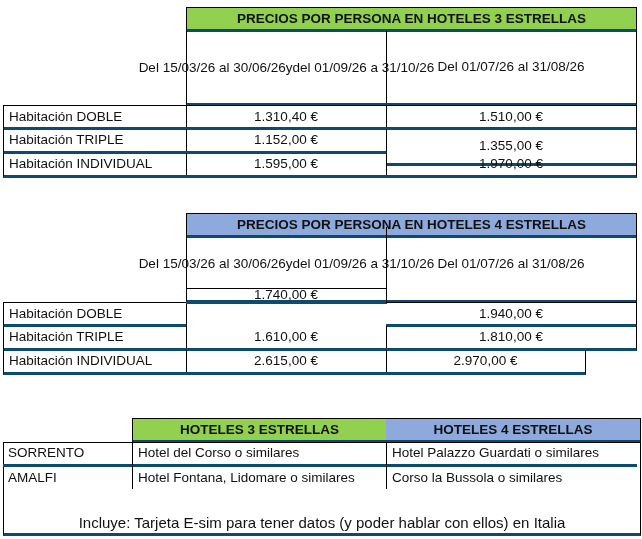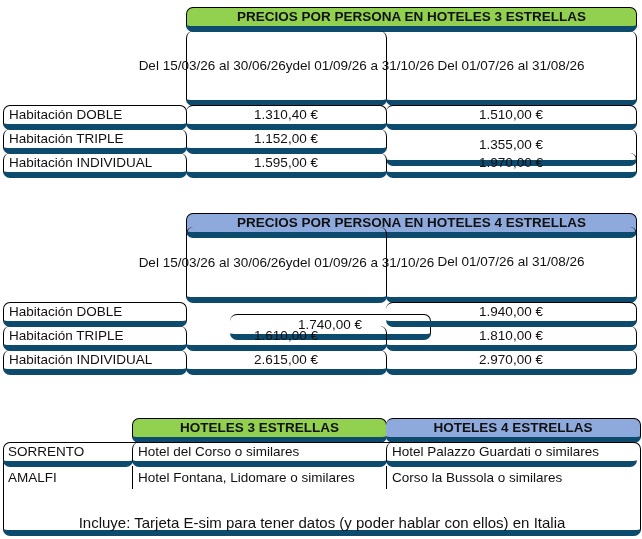--- a/index.html
+++ b/index.html
@@ -7,21 +7,21 @@
          font-family: "Liberation Sans", "DejaVu Sans", sans-serif; color: #111; }
   .abs { position: absolute; box-sizing: border-box; }
   .cell { position: absolute; box-sizing: border-box; display: flex; align-items: center;
           font-size: 13.5px; line-height: 16px; white-space: nowrap; }
   .center { justify-content: center; text-align: center; }
   .left { justify-content: flex-start; padding-left: 5px; }
   .hdr { font-weight: bold; font-size: 13.5px; justify-content: center; }
   .green { background: #92D050; }
   .blue { background: #8EA9DB; }
   .bt { border-top: 1px solid #000; }
-  .bb { border-bottom: 6px solid #0c4a6e; border-radius: 7px; }
+  .bb { border-bottom: 3px solid #0c4a6e; }
   .bl { border-left: 1px solid #000; }
   .br { border-right: 1px solid #000; }
   .period { flex-direction: row; justify-content: center; line-height: 19px; }
   .note { font-weight: normal; font-size: 15px; justify-content: center; }
 </style>
 </head>
 <body>
 
 <div>
   <div class="cell hdr green bt bl br bb" style="left:186px; top:7px; width:451px; height:25px;">PRECIOS POR PERSONA EN HOTELES 3 ESTRELLAS</div>
@@ -50,30 +50,30 @@
   <div class="cell hdr blue bt bl br bb" style="left:186px; top:203px; width:451px; height:25px;margin-top:10px;">PRECIOS POR PERSONA EN HOTELES 4 ESTRELLAS</div>
 
   <div class="cell period center bl br bb" style="left:186px; top:227px; width:201px; height:76px;">
     <span>Del 15/03/26 al 30/06/26</span>
     <span>y</span>
     <span>del 01/09/26 a 31/10/26</span>
   </div>
   <div class="cell center br bb" style="left:386px; top:227px; width:251px; height:76px;">Del 01/07/26 al 31/08/26</div>
 
   <div class="cell left bl br bt bb" style="left:3px; top:302px; width:184px; height:25px;">Habitación DOBLE</div>
-  <div class="cell center br bt bb" style="left:186px; top:314px; width:201px; height:26px;margin-left:44px;">1.740,00 €</div>
+  <div class="cell center br bt bb" style="left:186px; top:288px; width:201px; height:16px;">1.740,00 €</div>
   <div class="cell center br bt bb" style="left:386px; top:302px; width:251px; height:25px;">1.940,00 €</div>
 
   <div class="cell left bl br bb" style="left:3px; top:326px; width:184px; height:25px;">Habitación TRIPLE</div>
   <div class="cell center br bb" style="left:186px; top:326px; width:201px; height:25px;">1.610,00 €</div>
   <div class="cell center br bb" style="left:386px; top:326px; width:251px; height:25px;">1.810,00 €</div>
 
   <div class="cell left bl br bb" style="left:3px; top:350px; width:184px; height:25px;">Habitación INDIVIDUAL</div>
   <div class="cell center br bb" style="left:186px; top:350px; width:201px; height:25px;">2.615,00 €</div>
-  <div class="cell center br bb" style="left:386px; top:350px; width:251px; height:25px;">2.970,00 €</div>
+  <div class="cell center br bb" style="left:386px; top:350px; width:200px; height:25px;">2.970,00 €</div>
 </div>
 
 <div>
   <div class="cell hdr green bt bl br bb" style="left:132px; top:418px; width:255px; height:25px;">HOTELES 3 ESTRELLAS</div>
   <div class="cell hdr blue bt br bb" style="left:386px; top:418px; width:255px; height:25px;">HOTELES 4 ESTRELLAS</div>
 
   <div class="abs bt bl br bb" style="left:3px; top:442px; width:638px; height:94px;"></div>
 
   <div class="cell left bb" style="left:3px; top:442px; width:130px; height:25px;">SORRENTO</div>
   <div class="cell left bl bb" style="left:132px; top:442px; width:255px; height:25px;">Hotel del Corso o similares</div>

